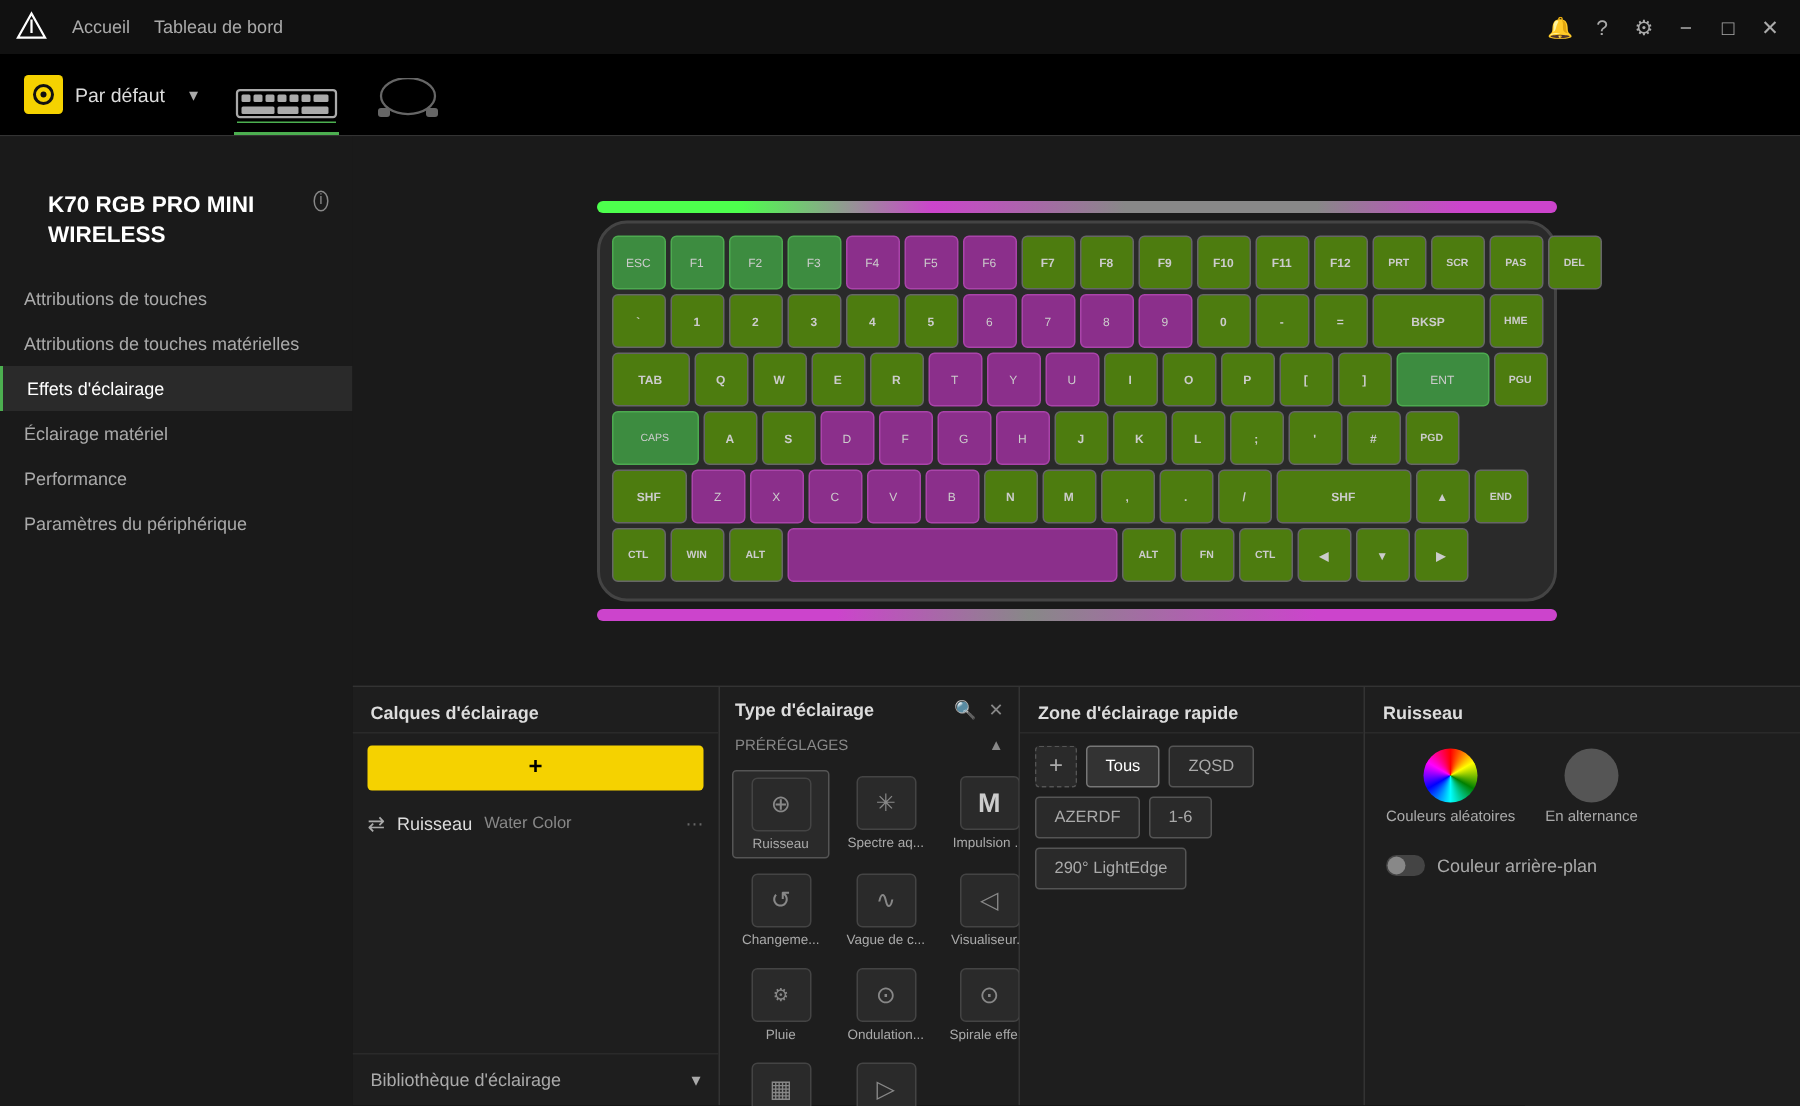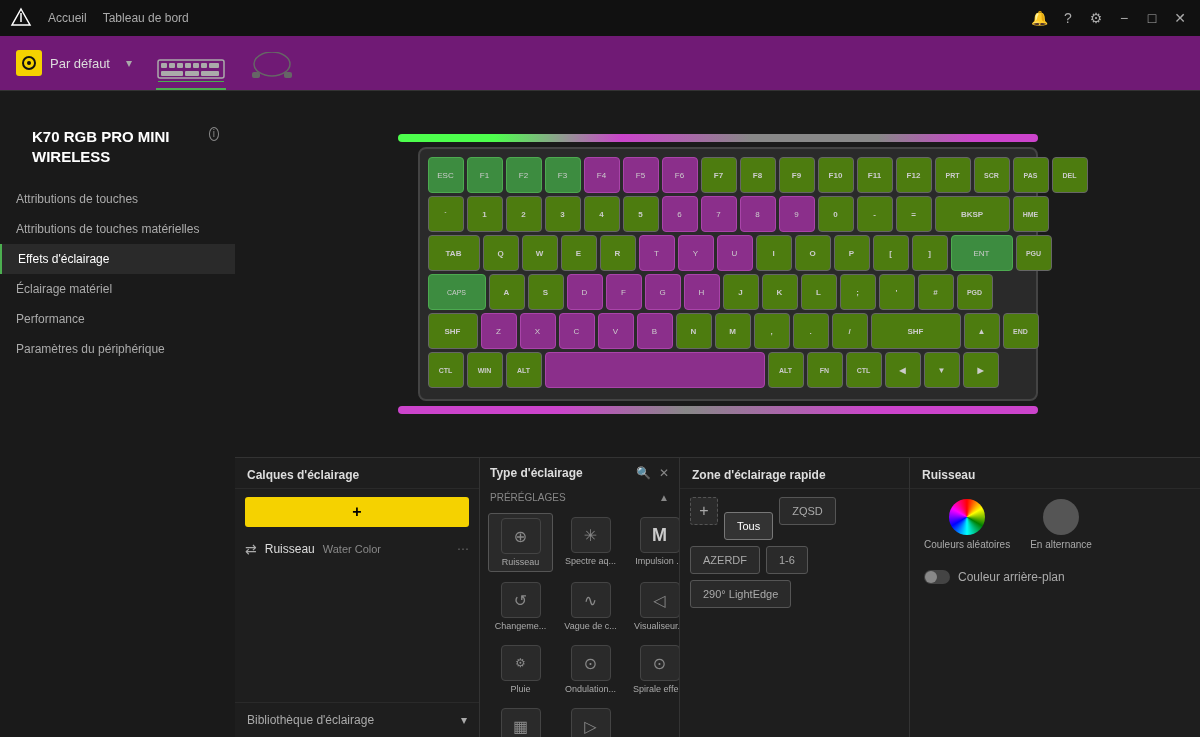--- a/index.html
+++ b/index.html
@@ -40,21 +40,21 @@
       align-items: center;
       justify-content: center;
       color: #aaa;
       cursor: pointer;
       font-size: 14px;
     }
 
     
     #profilebar {
       height: 55px;
-      background: #701a75;
+      background: #000000;
       display: flex;
       align-items: center;
       padding: 0 16px;
       gap: 24px;
       border-bottom: 1px solid #333;
     }
     .profile-select {
       display: flex;
       align-items: center;
       gap: 8px;
@@ -150,25 +150,24 @@
       flex: 1;
       display: flex;
       align-items: center;
       justify-content: center;
       background: #1a1a1a;
       padding: 10px 20px;
     }
 
     .keyboard-body {
       background: #2a2a2a;
-      border-radius: 8px;
+      border-radius: 20px;
       border: 2px solid #444;
       padding: 8px;
       position: relative;
-      margin-left: 20px;
     }
 
     .key-row {
       display: flex;
       gap: 3px;
       margin-bottom: 3px;
     }
 
     .key {
       height: 36px;
@@ -364,21 +363,20 @@
       background: #2a2a2a;
       color: #aaa;
       cursor: pointer;
       font-size: 11px;
     }
 
     .zone-btn.active {
       background: #333;
       color: #fff;
       border: 1px solid #777;
-      margin-top: 15px;
     }
 
     
     #panel-ruisseau {
       flex: 1;
       background: #1e1e1e;
     }
 
     .ruisseau-options {
       display: flex;

